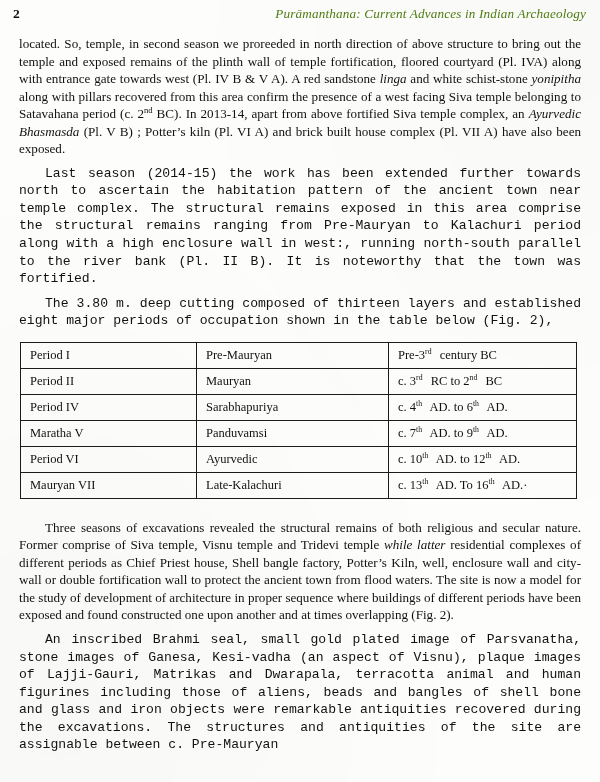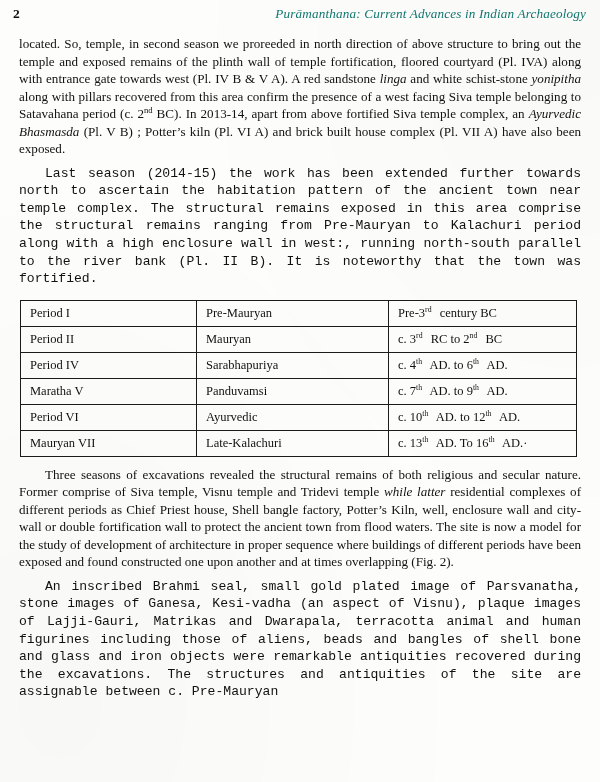--- a/index.html
+++ b/index.html
@@ -48,21 +48,21 @@
   .folio {
     font-size: 13.5px;
     font-weight: 700;
     letter-spacing: 0px;
     color: #101010;
   }
   .head-title {
     font-style: italic;
     font-size: 13.2px;
     letter-spacing: 0.15px;
-    color: #0f766e;
+    color: #4d7c0f;
     white-space: nowrap;
   }
 
   
   p.para {
     margin: 7px;
     font-size: 13.1px;
     line-height: 17.55px;
     text-align: justify;
     text-justify: inter-word;
@@ -74,21 +74,21 @@
   .it { font-style: italic; }
   .sup {
     font-size: 0.66em;
     vertical-align: super;
     line-height: 0;
   }
   .gap-before { margin-top: 6px; font-family: Liberation Mono, monospace; }
 
   
   .table-wrap {
-    margin: 12px 0 9px 8px;
+    margin: 12px 0 20px 8px;
     width: 560px;
   }
   table.periods {
     border-collapse: collapse;
     width: 556px;
     table-layout: fixed;
     font-size: 12.5px;
   }
   table.periods td {
     border: 1px solid #1b1b1b;
@@ -119,20 +119,21 @@
 
     <div class="runninghead">
       <span class="folio">2</span>
       <span class="head-title">Purāmanthana: Current Advances in Indian Archaeology</span>
     </div>
 
     <p class="para"><span>located. So, temple, in second season we proreeded in north direction of above structure to bring out the temple and exposed remains of the plinth wall of temple fortification, floored courtyard (Pl. IVA) along with entrance gate towards west (Pl. IV B &amp; V A). A red sandstone </span><span class="it">linga</span><span> and white schist-stone </span><span class="it">yonipitha</span><span> along with pillars recovered from this area confirm the presence of a west facing Siva temple belonging to Satavahana period (c. 2</span><span class="sup">nd</span><span> BC). In 2013-14, apart from above fortified Siva temple complex, an </span><span class="it">Ayurvedic Bhasmasda</span><span> (Pl. V B) ; Potter’s kiln (Pl. VI A) and brick built house complex (Pl. VII A) have also been exposed.</span></p>
 
     <p class="para indent gap-before">Last season (2014-15) the work has been extended further towards north to ascertain the habitation pattern of the ancient town near temple complex. The structural remains exposed in this area comprise the structural remains ranging from Pre-Mauryan to Kalachuri period along with a high enclosure wall in west:, running north-south parallel to the river bank (Pl. II B). It is noteworthy that the town was fortified.</p>
 
+    <p class="para indent gap-before">The 3.80 m. deep cutting composed of thirteen layers and established eight major periods of occupation shown in the table below (Fig. 2),</p>
 
     <div class="table-wrap">
       <table class="periods">
         <colgroup>
           <col class="c1">
             <col class="c2">
             <col class="c3">
         </colgroup>
         <tbody>
           <tr>

